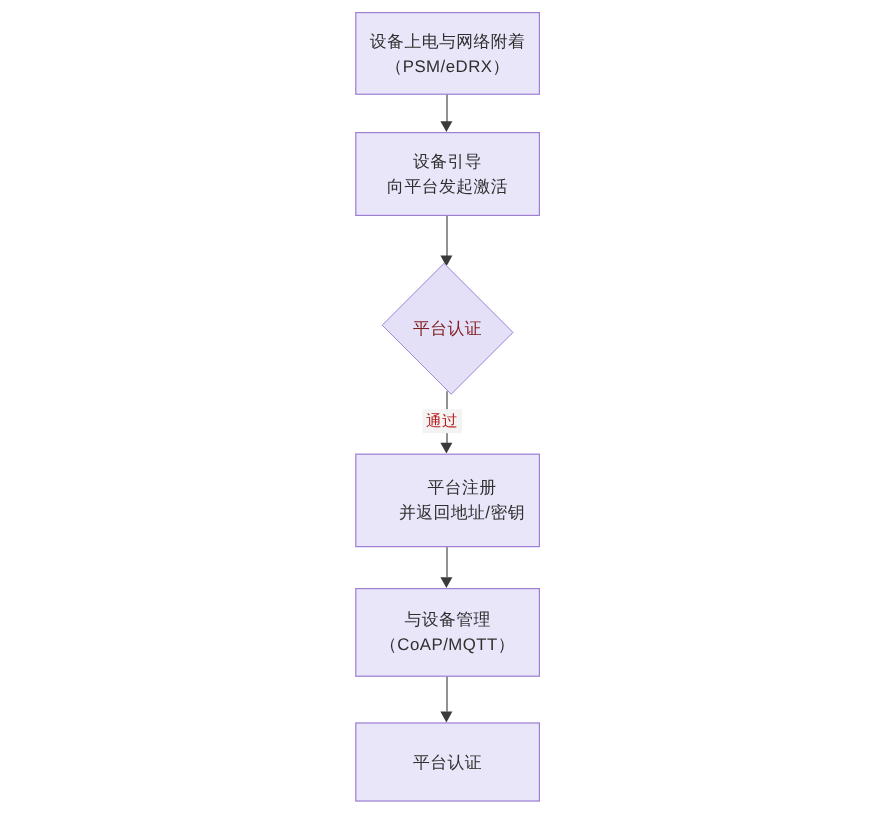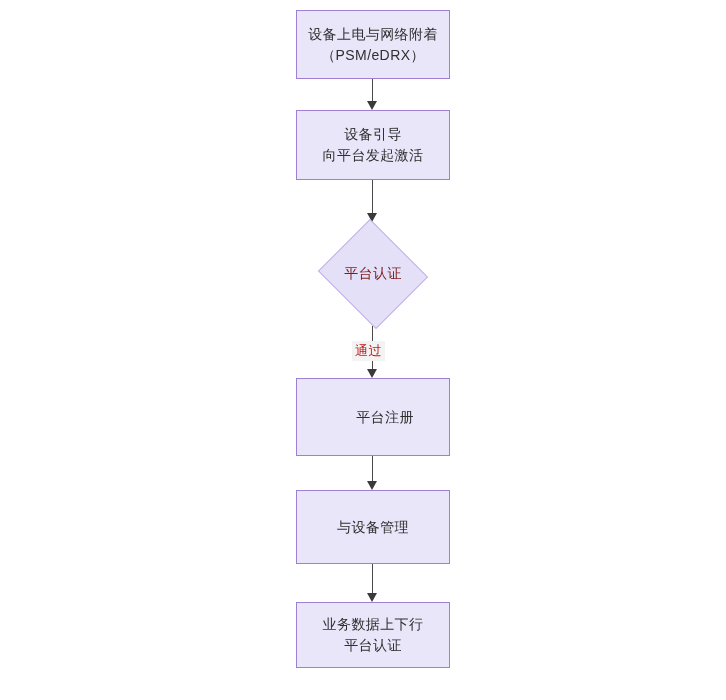--- a/index.html
+++ b/index.html
@@ -145,30 +145,31 @@
     <div class="diamond-shape"></div>
     <div class="diamond-label">平台认证</div>
   </div>
 
   <div class="edge" id="edge-3"></div>
   <div class="arrowhead" id="head-3"></div>
   <div class="edge-label">通过</div>
 
   <div class="node node-process" id="node-reg">
     <span class="line1">平台注册</span>
+    <span class="line2">并返回地址/密钥</span>
   </div>
 
   <div class="edge" id="edge-4"></div>
   <div class="arrowhead" id="head-4"></div>
 
   <div class="node node-process" id="node-channel">
     <span class="line1">与设备管理</span>
+    <span class="line2">（CoAP/MQTT）</span>
   </div>
 
   <div class="edge" id="edge-5"></div>
   <div class="arrowhead" id="head-5"></div>
 
   <div class="node node-process" id="node-data">
-    <span class="line1">业务数据上下行</span>
     <span class="line2">平台认证</span>
   </div>
 
 </div>
 
 </body></html>

